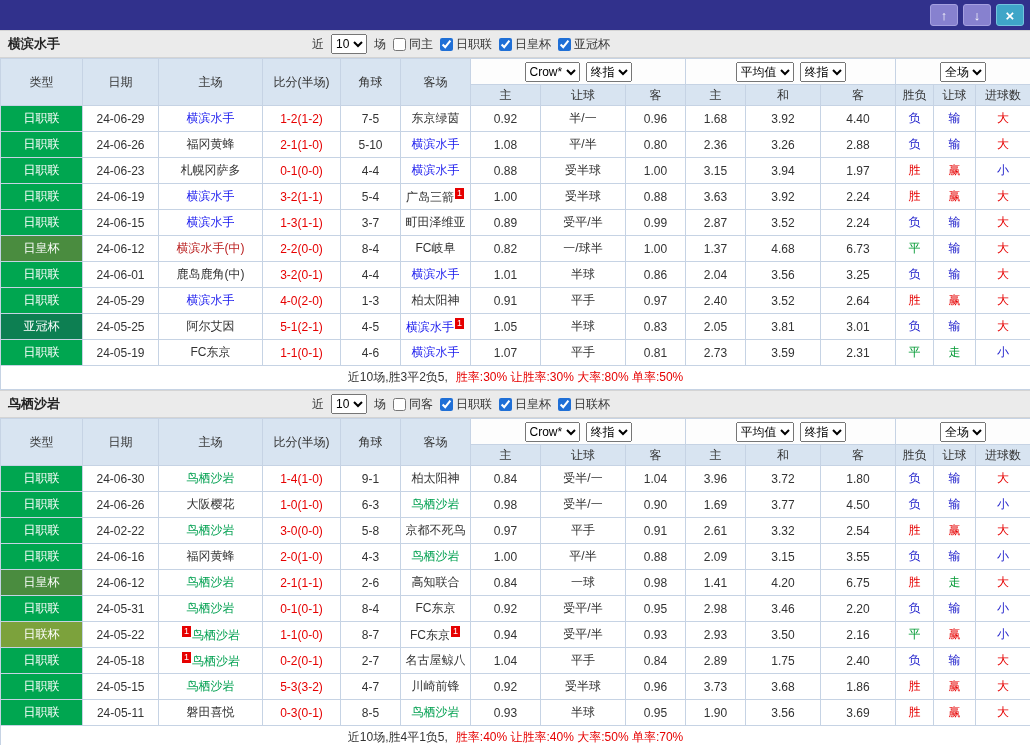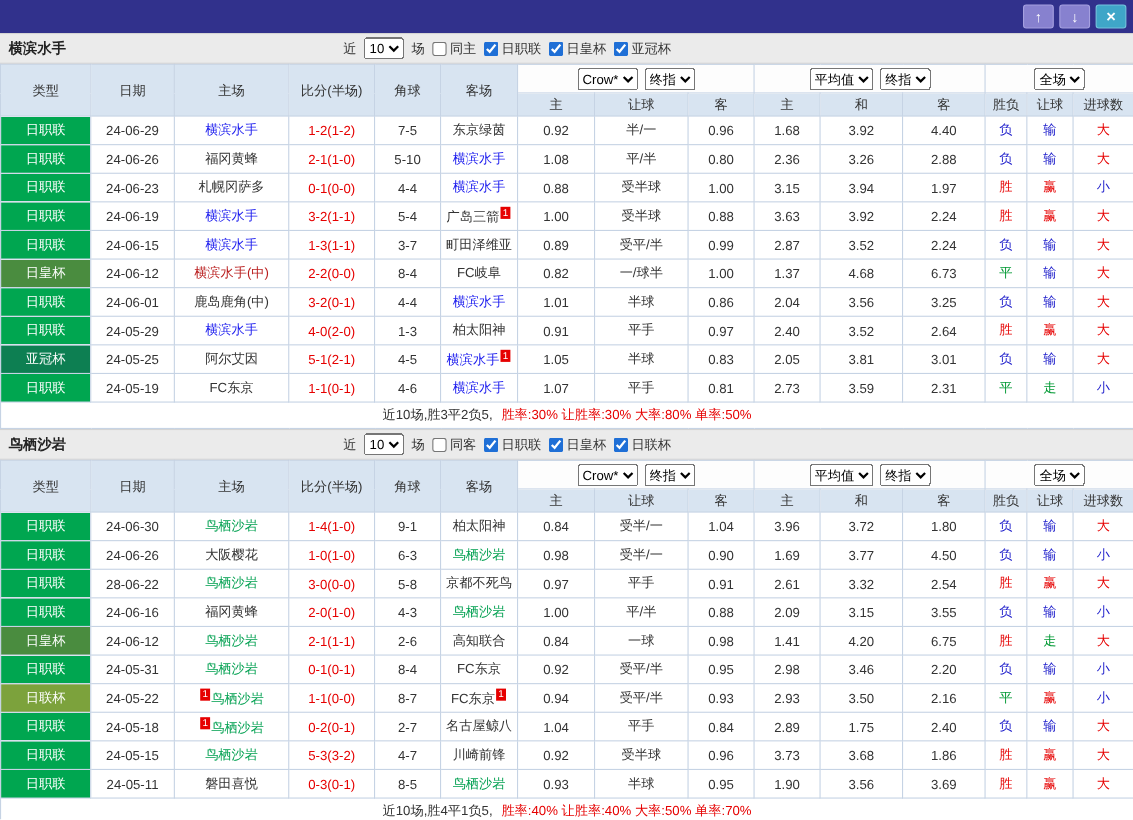--- a/index.html
+++ b/index.html
@@ -392,21 +392,21 @@
               <td>0.90</td>
               <td>1.69</td>
               <td>3.77</td>
               <td>4.50</td>
               <td style="color: rgb(34, 34, 204);">负</td>
               <td style="color: rgb(34, 34, 204);">输</td>
               <td style="color: rgb(34, 34, 204);">小</td>
             </tr>
             <tr>
               <td class="badge" style="background: rgb(0, 166, 80);">日职联</td>
-              <td>28-06-22</td>
+              <td>24-02-22</td>
               <td class="team"><span style="color: rgb(0, 160, 80);">鸟栖沙岩</span></td>
               <td class="score">3-0(0-0)</td>
               <td>5-8</td>
               <td class="team"><span>京都不死鸟</span></td>
               <td>0.97</td>
               <td>平手</td>
               <td>0.91</td>
               <td>2.61</td>
               <td>3.32</td>
               <td>2.54</td>

